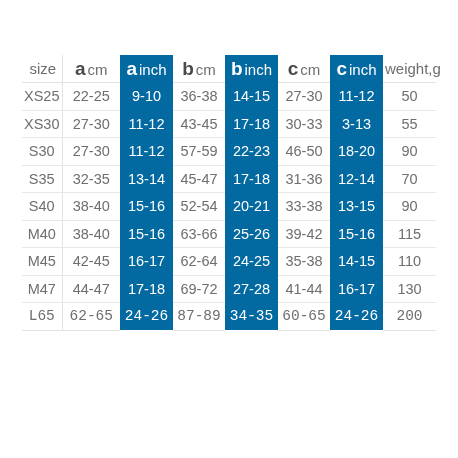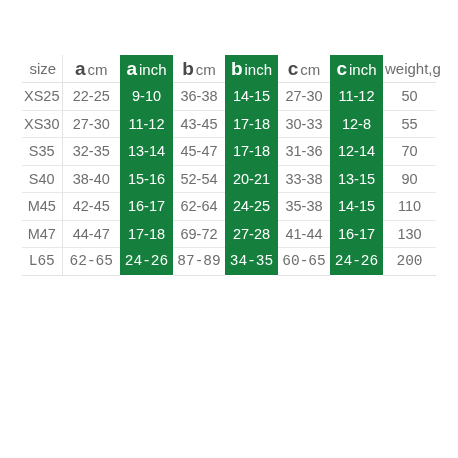--- a/index.html
+++ b/index.html
@@ -67,21 +67,21 @@
     border-bottom: none;
   }
 
   
   .vdiv {
     border-right: 1px solid #e4e4e4;
   }
 
   
   .teal {
-    background: #15803d;
+    background: #0369a1;
     color: #ffffff !important;
   }
 
   
   .letter {
     font-size: 19px;
     font-weight: bold;
     color: #4a4a4a;
     letter-spacing: 0;
   }
@@ -164,22 +164,32 @@
           <td class="teal">11-12</td>
           <td>50</td>
         </tr>
         <tr>
           <td class="vdiv">XS30</td>
           <td>27-30</td>
           <td class="teal">11-12</td>
           <td>43-45</td>
           <td class="teal">17-18</td>
           <td>30-33</td>
-          <td class="teal">12-8</td>
+          <td class="teal">3-13</td>
           <td>55</td>
+        </tr>
+        <tr>
+          <td class="vdiv">S30</td>
+          <td>27-30</td>
+          <td class="teal">11-12</td>
+          <td>57-59</td>
+          <td class="teal">22-23</td>
+          <td>46-50</td>
+          <td class="teal">18-20</td>
+          <td>90</td>
         </tr>
         <tr>
           <td class="vdiv">S35</td>
           <td>32-35</td>
           <td class="teal">13-14</td>
           <td>45-47</td>
           <td class="teal">17-18</td>
           <td>31-36</td>
           <td class="teal">12-14</td>
           <td>70</td>
@@ -188,20 +198,30 @@
           <td class="vdiv">S40</td>
           <td>38-40</td>
           <td class="teal">15-16</td>
           <td>52-54</td>
           <td class="teal">20-21</td>
           <td>33-38</td>
           <td class="teal">13-15</td>
           <td>90</td>
         </tr>
         <tr>
+          <td class="vdiv">M40</td>
+          <td>38-40</td>
+          <td class="teal">15-16</td>
+          <td>63-66</td>
+          <td class="teal">25-26</td>
+          <td>39-42</td>
+          <td class="teal">15-16</td>
+          <td>115</td>
+        </tr>
+        <tr>
           <td class="vdiv">M45</td>
           <td>42-45</td>
           <td class="teal">16-17</td>
           <td>62-64</td>
           <td class="teal">24-25</td>
           <td>35-38</td>
           <td class="teal">14-15</td>
           <td>110</td>
         </tr>
         <tr>

